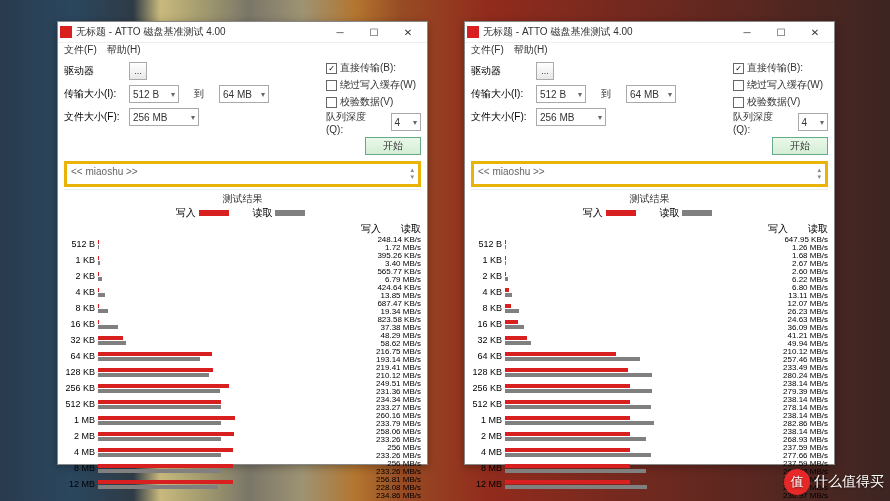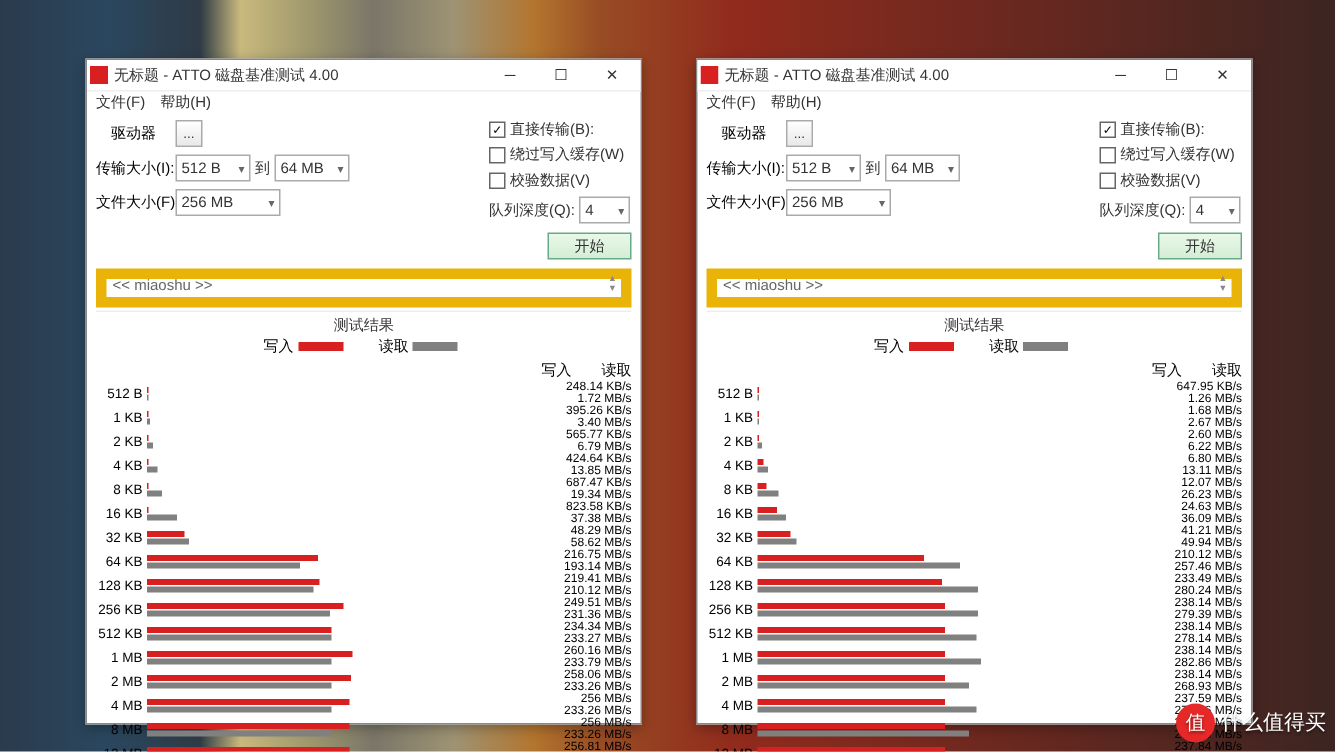--- a/index.html
+++ b/index.html
@@ -1,37 +1,37 @@
 <!DOCTYPE html>
 <html><head>
 <meta charset="utf-8">
 <style>
   * { box-sizing: border-box; margin: 0; padding: 0; }
   body { width: 890px; height: 501px; font-family: "Microsoft YaHei", sans-serif; font-size: 10px; background: linear-gradient(90deg,#2a3b4d 0%,#2a475f 8%,#2f3b46 15%,#c9b97d 18%,#a8a070 22%,#7a7668 28%,#9e9373 34%,#b3752f 40%,#984c24 45%,#912b1d 55%,#3c2522 100%); position: relative; overflow:hidden;}
   .stage { width:890px; height:501px; position:relative; }
-  .win { position:absolute; top:39px; width:371px; height:444px; background:#fff; border:1px solid #888; box-shadow:0 2px 8px rgba(0,0,0,0.3); display:flex; flex-direction:column; }
+  .win { position:absolute; top:21px; width:371px; height:444px; background:#fff; border:1px solid #888; box-shadow:0 2px 8px rgba(0,0,0,0.3); display:flex; flex-direction:column; }
   .win.left { left:57px; } .win.right { left:464px; }
   .titlebar { height:22px; background:#fff; display:flex; align-items:center; padding:0 2px; border-bottom:1px solid #eee;}
   .tb-icon { margin-right:4px;}
   .tb-title { flex:1; font-size:10px; color:#333;}
   .tb-btns { display:flex; }
   .tb-btn { width:34px; height:20px; display:flex; align-items:center; justify-content:center; font-size:10px; color:#333;}
   .menubar { height:18px; display:flex; gap:10px; padding:0 6px; font-size:10px; color:#333; align-items:center;}
   .toolbar { padding:4px 6px 2px 6px; display:flex; gap:6px; font-size:10px; color:#333;}
   .tb-col { flex:1; display:flex; flex-direction:column; gap:3px; }
   .tb-col.right { flex:0 0 95px; align-items:flex-start;}
-  .row { display:flex; align-items:center; gap:3px; height:20px;text-align:center;}
+  .row { display:flex; align-items:center; gap:15px; height:20px;}
   .lbl { width:50px; color:#000; white-space:nowrap; }
   .mini-btn { width:18px; height:18px; border:1px solid #aaa; background:linear-gradient(#fff,#e8e8e8); display:flex; align-items:center; justify-content:center; font-size:9px;}
   .dd { height:18px; border:1px solid #aaa; background:#fff; display:flex; align-items:center; padding:0 3px; font-size:10px; position:relative;}
   .dd::after { content:"▾"; position:absolute; right:3px; font-size:8px; color:#666;}
   .chk { display:flex; align-items:center; gap:3px; font-size:10px;}
   .chk .box { width:11px; height:11px; border:1px solid #666; background:#fff; display:flex; align-items:center; justify-content:center; font-size:8px; color:#000;}
   .start-btn { width:56px; height:18px; border:1px solid #6a8; background:linear-gradient(#eaf8ea,#d4edd4); font-size:10px; display:flex; align-items:center; justify-content:center; margin-left:auto; margin-top:2px;}
-  .desc-box { margin:4px 6px 2px 6px; border:7px solid #eab308; height:26px; font-size:10px; color:#666; padding:2px 4px; display:flex; align-items:flex-end; flex:0 0 auto;}
+  .desc-box { margin:4px 6px 2px 6px; border:3px solid #eab308; height:26px; font-size:10px; color:#666; padding:2px 4px; display:flex; align-items:flex-start; flex:0 0 auto;}
   .desc-box span:first-child { flex:1; }
   .chevs { font-size:7px; color:#888; line-height:7px; }
   .chart-area { flex:1; margin:0 6px 2px 6px; display:flex; flex-direction:column; border-top:1px solid #eee; padding-top:2px;}
   .chart-title { text-align:center; font-size:10px; color:#333;}
   .legend-row { display:flex; justify-content:center; gap:20px; font-size:10px; align-items:center; margin-bottom:2px;}
   .legend-row .sw { width:30px; height:6px; display:inline-block; margin-right:4px; vertical-align:middle;}
   .sw.red { background:#d82020;} .sw.grey { background:#808080;}
   .chart-rows { flex:1; display:flex; flex-direction:column; position:relative;}
   .chart-row { flex:1; display:flex; align-items:center; font-size:9px; color:#000;}
   .chart-row .cat { width:34px; text-align:right; padding-right:3px;}

